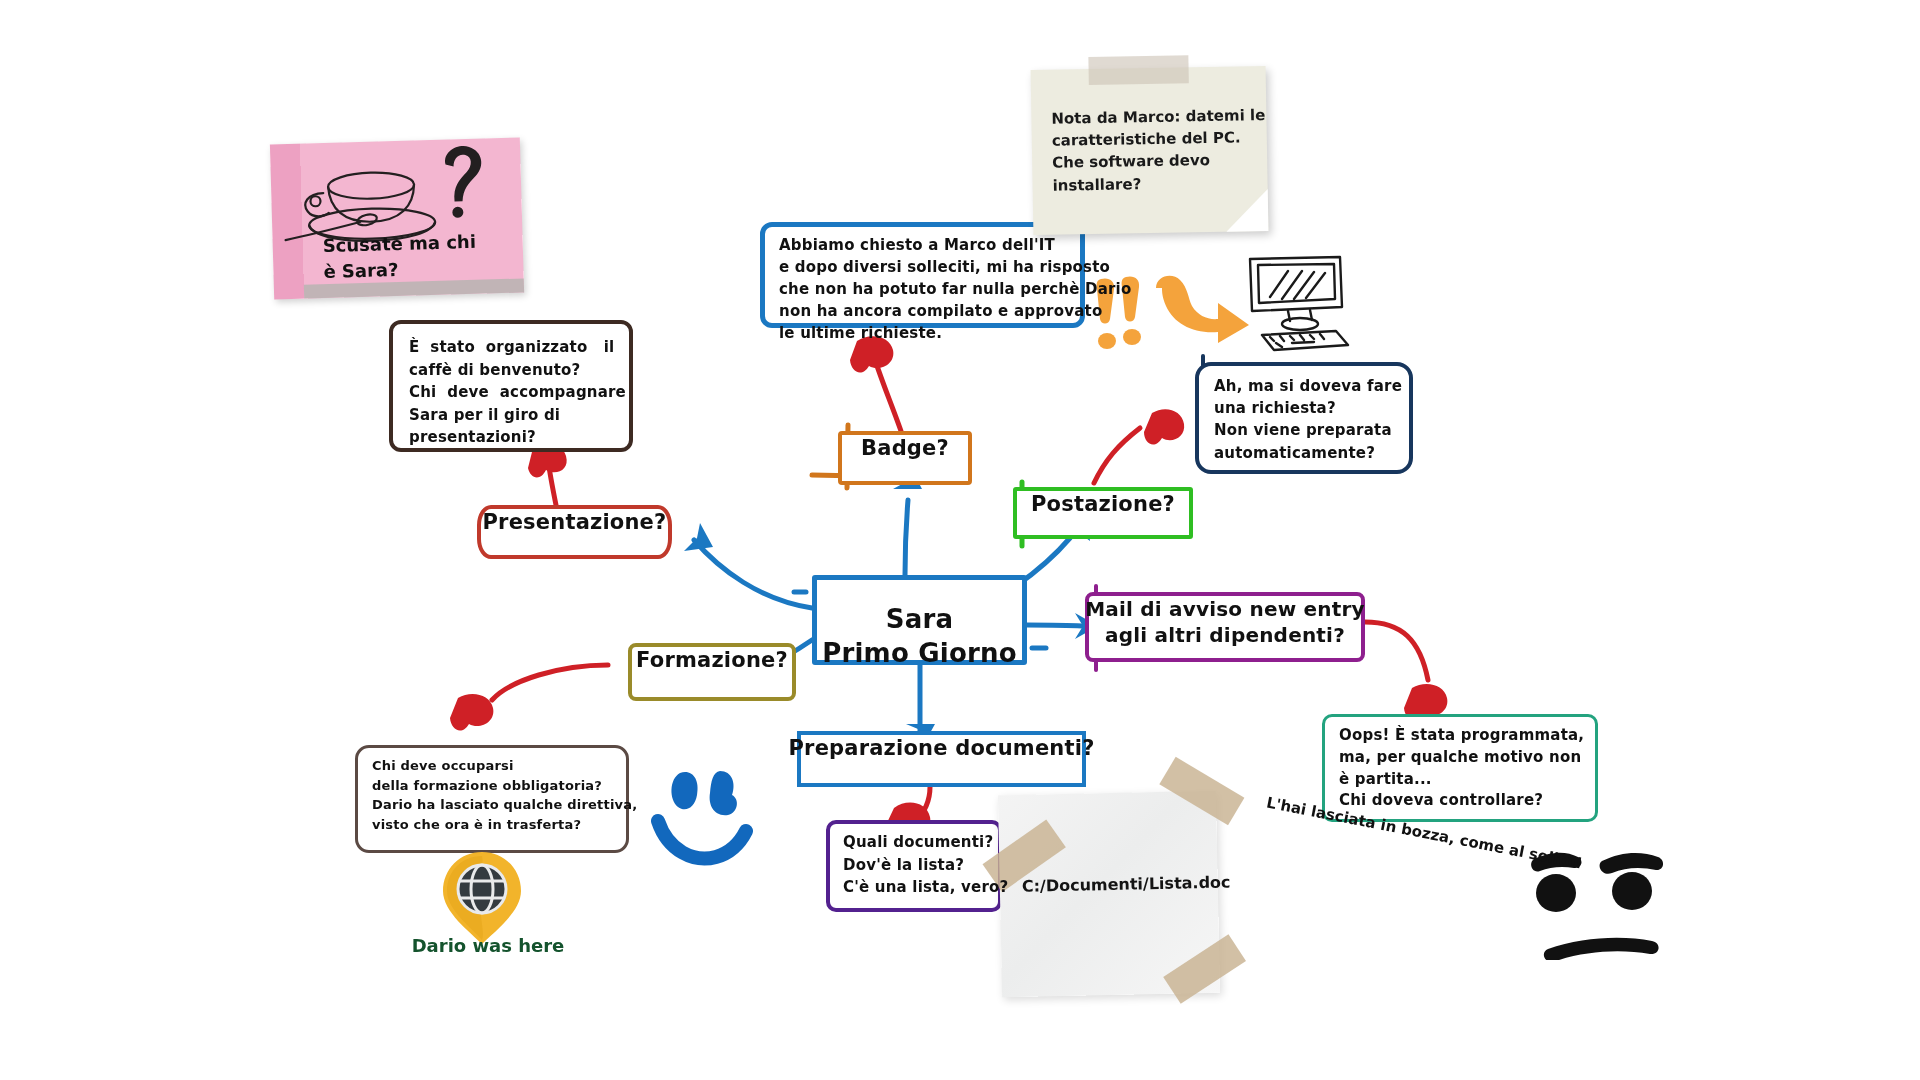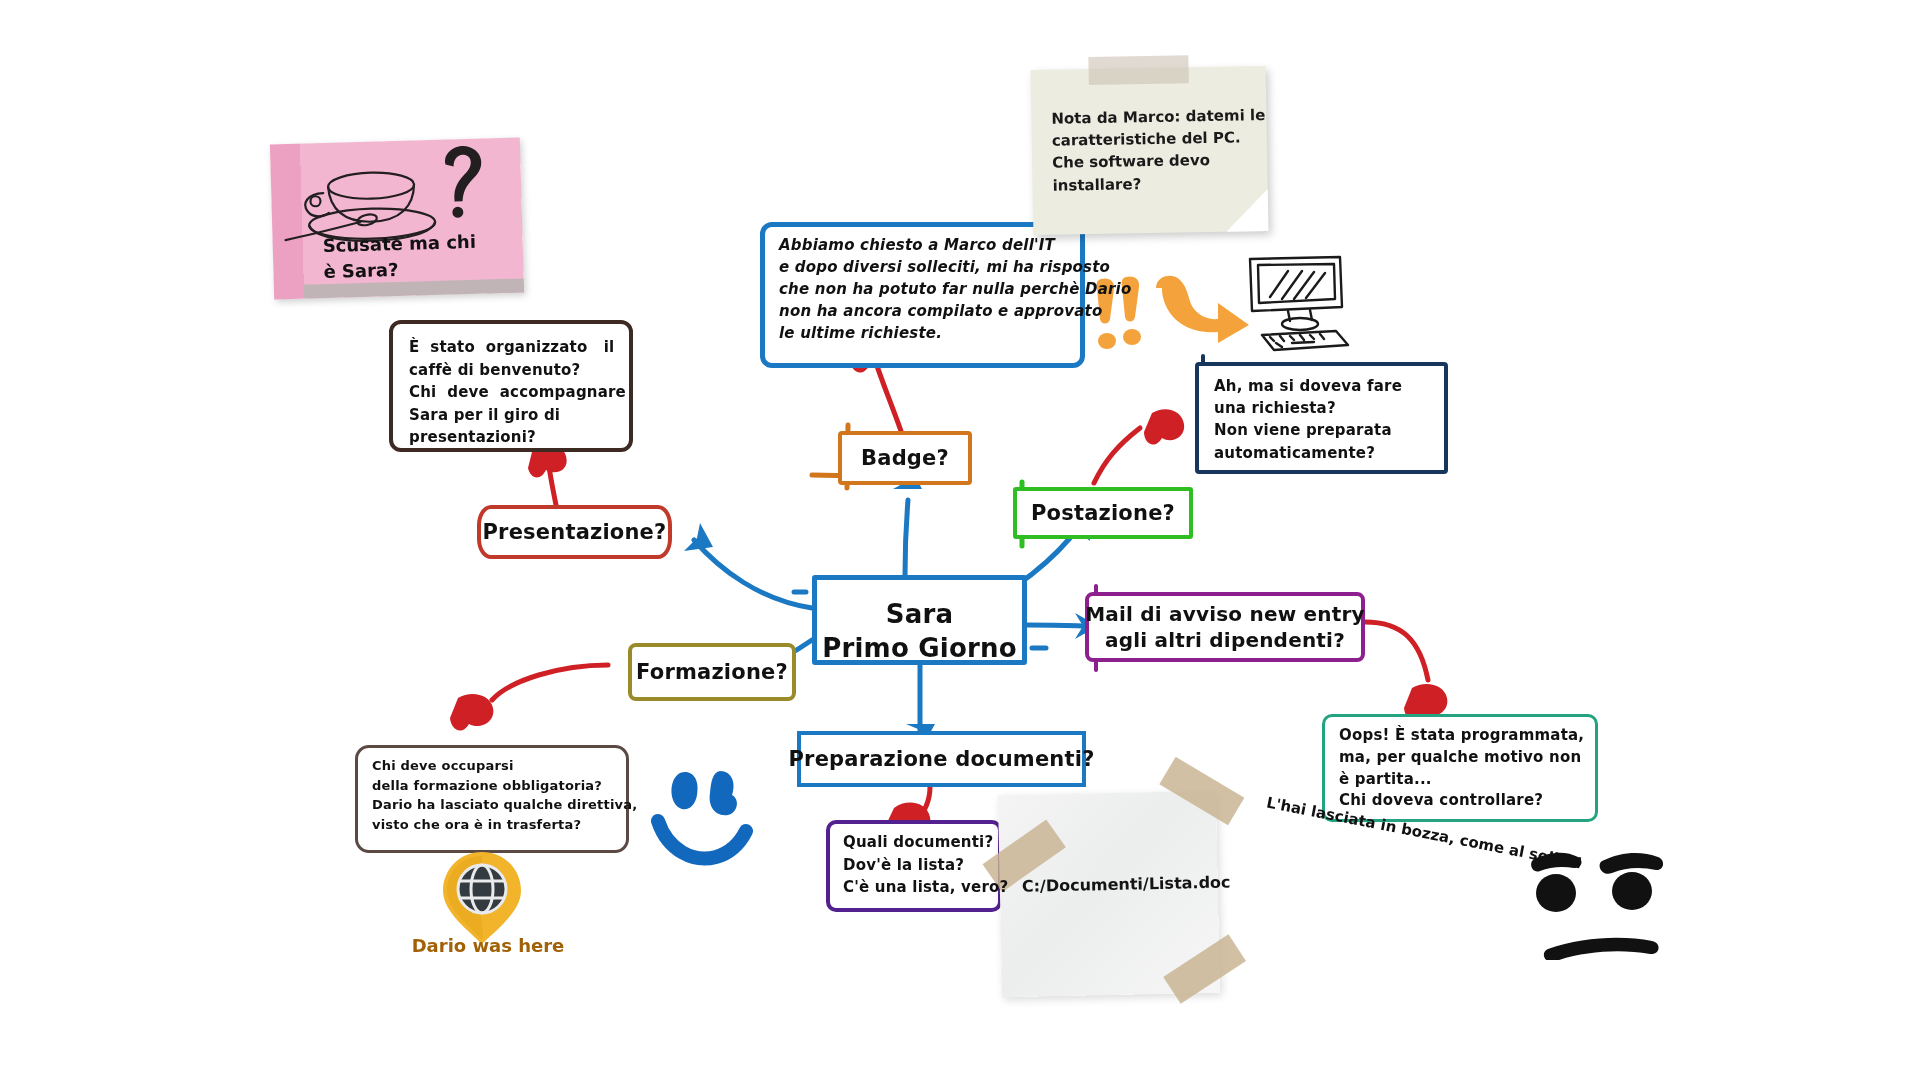--- a/index.html
+++ b/index.html
@@ -9,21 +9,21 @@
     font-family:"DejaVu Sans", sans-serif; position:relative;
   }
   #canvas { position:absolute; left:0; top:0; width:1920px; height:1080px; }
   svg.layer { position:absolute; left:0; top:0; width:1920px; height:1080px; pointer-events:none; }
 
   
   .hbox {
     position:absolute;
     background:#ffffff;
     border-style:solid;
-    display:flex; align-items:center;
+    display:flex; align-items:flex-start;
   }
   .hbox .txt { position:relative; z-index:3; }
 
   .label-text {
     font-family:"DejaVu Sans", sans-serif;
     font-weight:bold;
     color:#111111;
     white-space:pre;
     line-height:1.28;
     letter-spacing:0.2px;
@@ -84,31 +84,30 @@
   
   #c-caffe {
     left:389px; top:320px; width:244px; height:132px;
     border:4px solid #3d2a22; border-radius:12px;
     padding:12px 16px 10px 16px;
     align-items:flex-start;
   }
   #c-caffe .label-text { font-size:15px; line-height:1.5; }
 
   #c-marco {
-    left:760px; top:222px; width:325px; height:146px;
+    left:760px; top:222px; width:325px; height:106px;
     border:5px solid #1b78c2; border-radius:12px;
     padding:8px 12px 8px 14px;
     align-items:flex-start;
-    font-style:italic;
   }
   #c-marco .label-text { font-size:15px; line-height:1.46; }
 
   #c-richiesta {
-    left:1195px; top:362px; width:253px; height:112px;
-    border:4px solid #17365d; border-radius:4px;
+    left:1195px; top:362px; width:218px; height:112px;
+    border:4px solid #17365d; border-radius:16px;
     padding:9px 8px 8px 15px;
     align-items:flex-start;
   }
   #c-richiesta .label-text { font-size:15px; line-height:1.48; }
 
   #c-oops {
     left:1322px; top:714px; width:276px; height:108px;
     border:3px solid #23a37f; border-radius:10px;
     padding:8px 10px 8px 14px;
     align-items:flex-start;
@@ -210,21 +209,21 @@
     transform:rotate(11deg);
     font-family:"DejaVu Sans", sans-serif; font-weight:bold;
     font-size:15px; color:#111; white-space:pre;
   }
 
   
   #pin-caption {
     position:absolute; left:398px; top:935px; width:180px;
     text-align:center;
     font-family:"DejaVu Sans", sans-serif; font-weight:bold;
-    font-size:18px; color:#a16207; white-space:pre;
+    font-size:18px; color:#14532d; white-space:pre;
   }
   #map-pin { position:absolute; left:440px; top:850px; width:84px; height:96px; }
   #smiley  { position:absolute; left:650px; top:765px; width:110px; height:105px; }
   #angry   { position:absolute; left:1530px; top:845px; width:145px; height:115px; }
   #monitor { position:absolute; left:1240px; top:253px; width:110px; height:100px; }
   #bangs   { position:absolute; left:1095px; top:275px; width:60px; height:80px; }
   #arrow-orange { position:absolute; left:1148px; top:272px; width:105px; height:72px; }
 </style>
 </head>
 <body>

